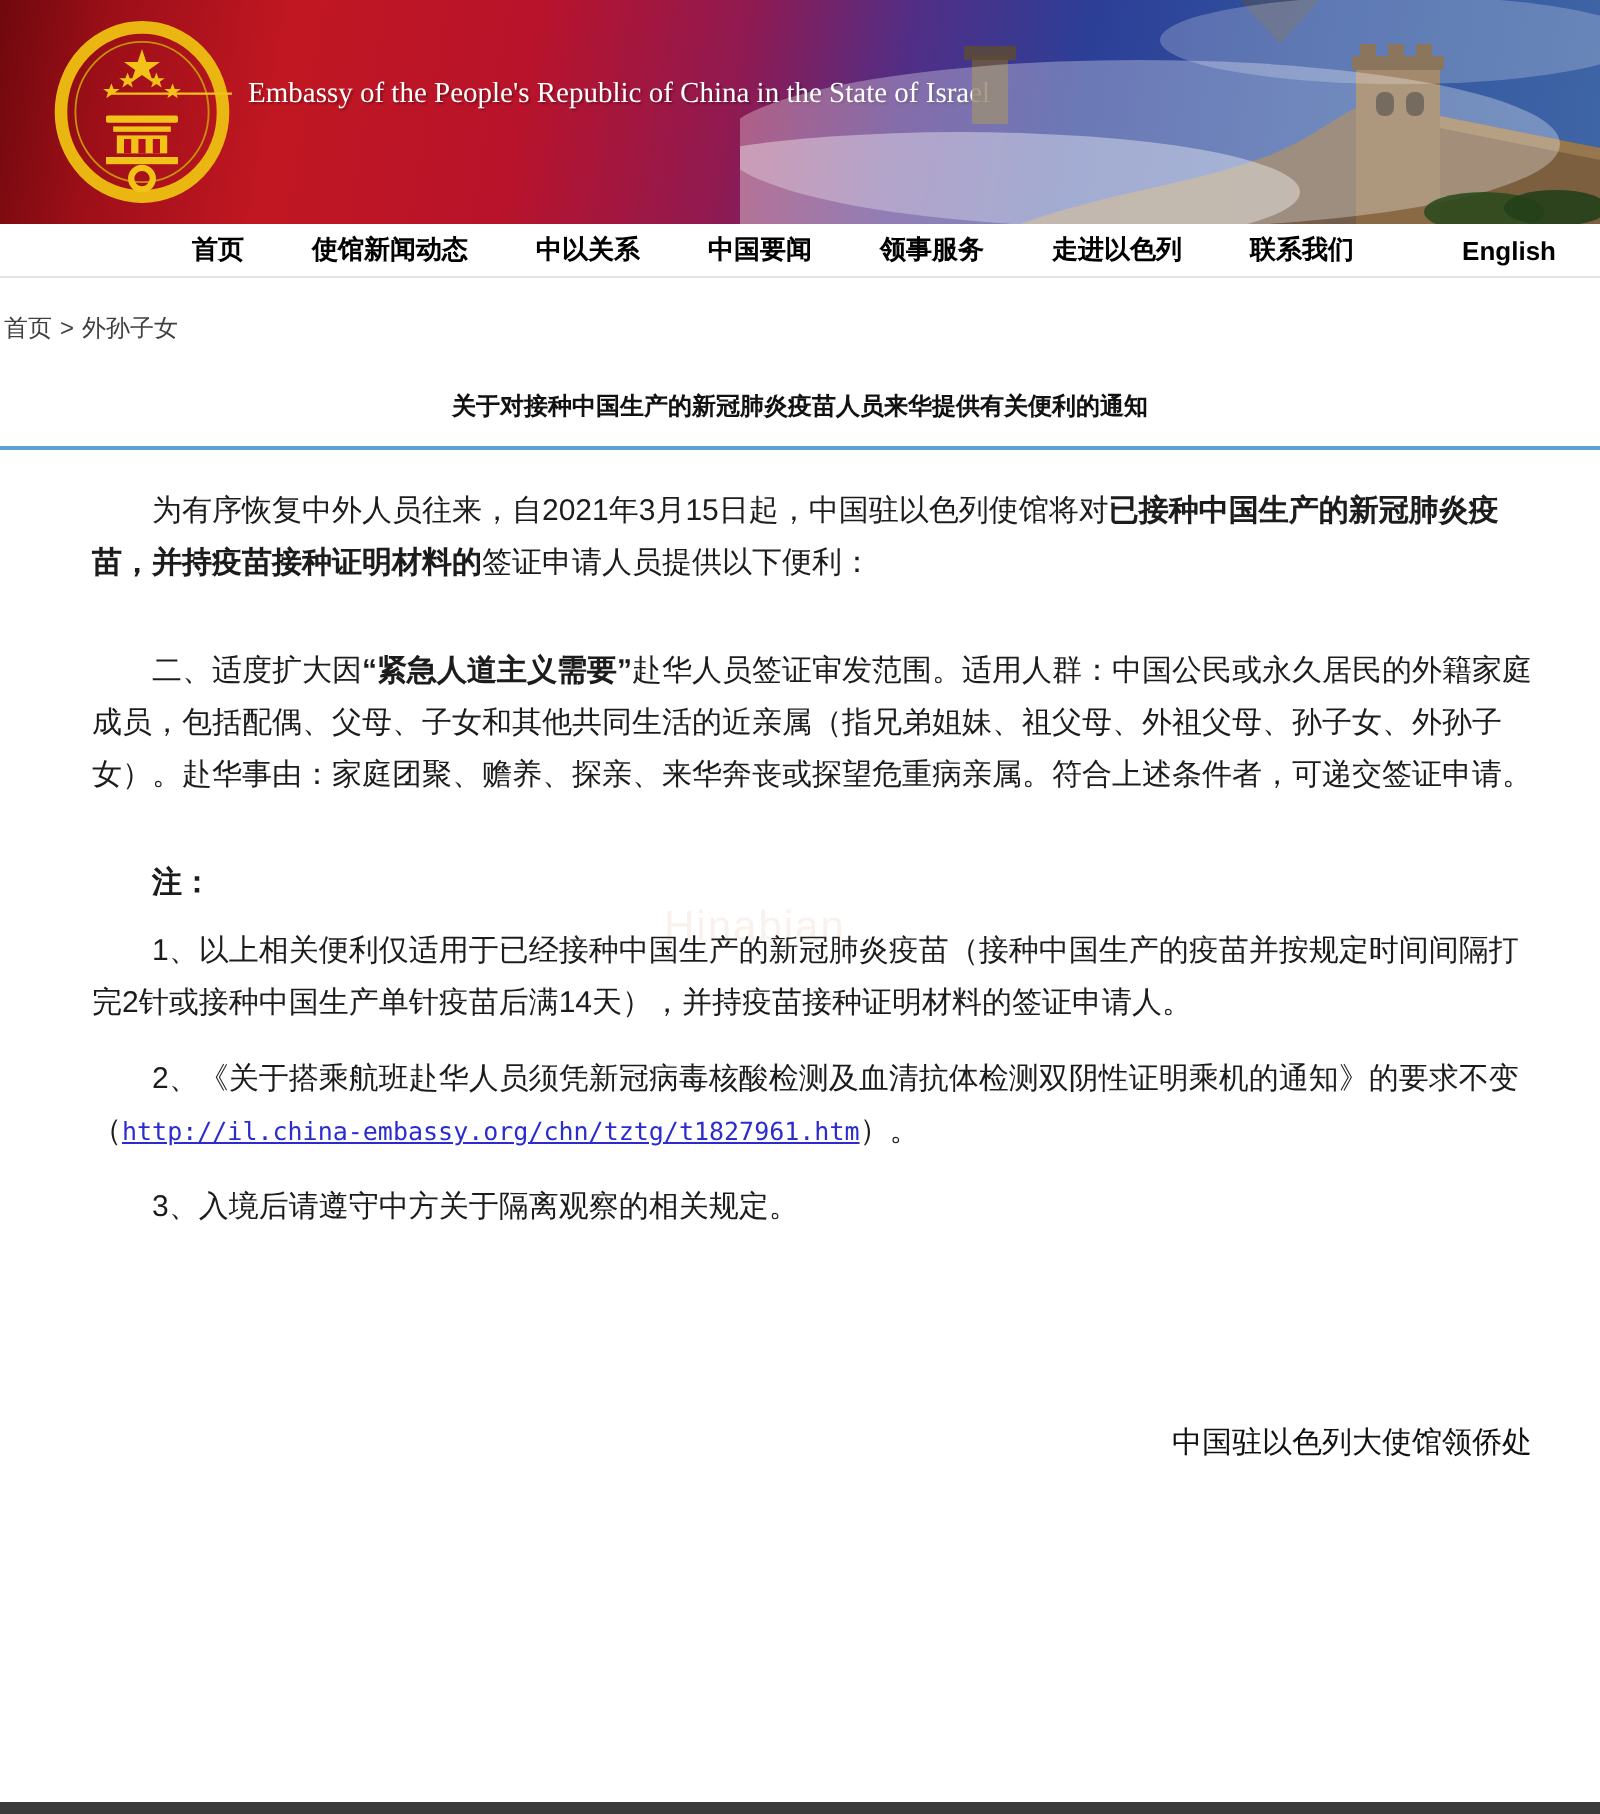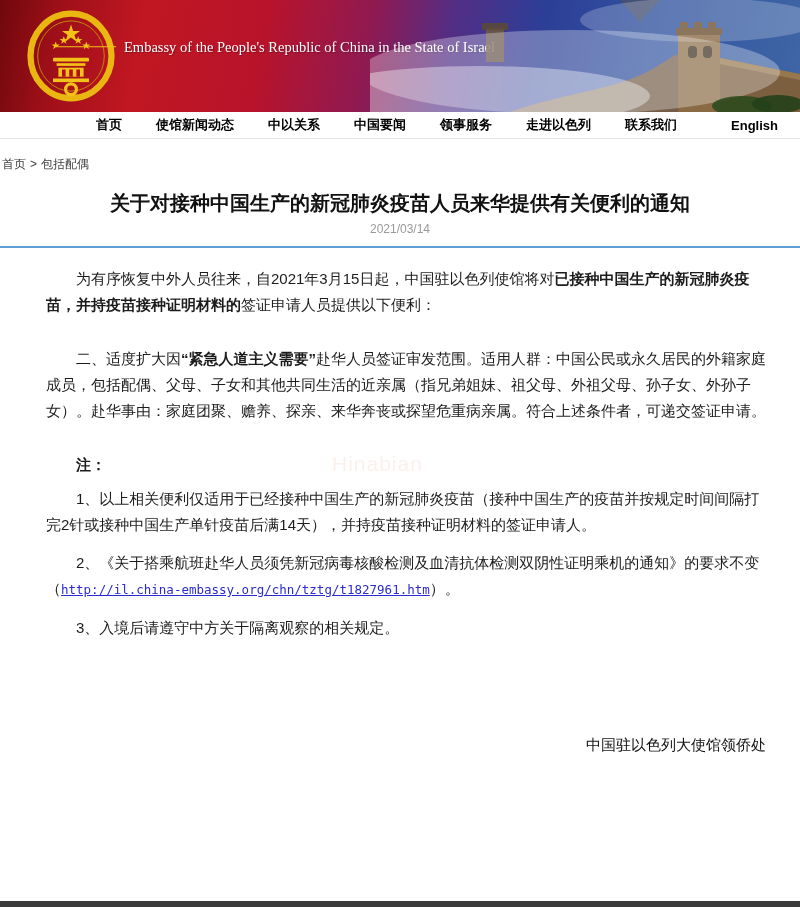--- a/index.html
+++ b/index.html
@@ -24,21 +24,21 @@
   .nav-items{display:flex;gap:34px;}
   .nav-item{font-size:13px;font-weight:bold;color:#000;text-decoration:none;white-space:nowrap;}
   .nav-english{margin-left:auto;font-size:13px;font-weight:bold;color:#000;text-decoration:none;margin-right:8px;}
 
   
   .breadcrumb{margin:17px 0 0 2px;font-size:12px;color:#404040;}
   .breadcrumb a{color:#404040;text-decoration:none;}
   .breadcrumb .sep{margin:0 4px;}
 
   
-  .article-title{text-align:center;font-size:20px;font-weight:bold;color:#111;
+  .article-title{text-align:center;font-size:12px;font-weight:bold;color:#111;
     margin:20px 30px 0 30px;line-height:20px;}
   .article-date{text-align:center;font-size:12px;color:#999;margin-top:9px;}
   .blue-rule{height:2px;background:#5f9ed6;margin-top:10px;border:0;}
 
   
   .content{padding:0 30px;font-size:15px;color:#1c1c1c;line-height:26px;}
   .para{text-indent:2em;margin:0 0 28px 16px;}
   .para:first-child{margin-top:18px;}
   .para.note{margin-bottom:12px;}
   .para.note-label{font-weight:bold;margin-bottom:8px;}
@@ -112,25 +112,24 @@
         <a href="#" class="nav-item">中以关系</a>
         <a href="#" class="nav-item">中国要闻</a>
         <a href="#" class="nav-item">领事服务</a>
         <a href="#" class="nav-item">走进以色列</a>
         <a href="#" class="nav-item">联系我们</a>
       </div>
     <a class="nav-english" href="#">English</a>
   </div>
 
   <div class="breadcrumb">
-    <a href="#">首页</a><span class="sep">&gt;</span><a href="#">包括配偶</a>
+    <a href="#">首页</a><span class="sep">&gt;</span><a href="#">外孙子女</a>
   </div>
 
   <h1 class="article-title">关于对接种中国生产的新冠肺炎疫苗人员来华提供有关便利的通知</h1>
-  <div class="article-date">2021/03/14</div>
   <hr class="blue-rule">
 
   <div class="content" id="article-body">
       <p class="para body"><span>为有序恢复中外人员往来，自2021年3月15日起，中国驻以色列使馆将对</span><span class="b">已接种中国生产的新冠肺炎疫苗，并持疫苗接种证明材料的</span><span>签证申请人员提供以下便利：</span></p>
       <p class="para body"><span>二、适度扩大因</span><span class="b">“紧急人道主义需要”</span><span>赴华人员签证审发范围。适用人群：中国公民或永久居民的外籍家庭成员，包括配偶、父母、子女和其他共同生活的近亲属（指兄弟姐妹、祖父母、外祖父母、孙子女、外孙子女）。赴华事由：家庭团聚、赡养、探亲、来华奔丧或探望危重病亲属。符合上述条件者，可递交签证申请。</span></p>
       <p class="para note-label"><span class="b">注：</span></p>
       <p class="para note"><span>1、以上相关便利仅适用于已经接种中国生产的新冠肺炎疫苗（接种中国生产的疫苗并按规定时间间隔打完2针或接种中国生产单针疫苗后满14天），并持疫苗接种证明材料的签证申请人。</span></p>
       <p class="para note"><span>2、《关于搭乘航班赴华人员须凭新冠病毒核酸检测及血清抗体检测双阴性证明乘机的通知》的要求不变</span><span>（</span><a href="#" class="doc-link">http://il.china-embassy.org/chn/tztg/t1827961.htm</a><span>）。</span></p>
       <p class="para note"><span>3、入境后请遵守中方关于隔离观察的相关规定。</span></p>
     </div>

